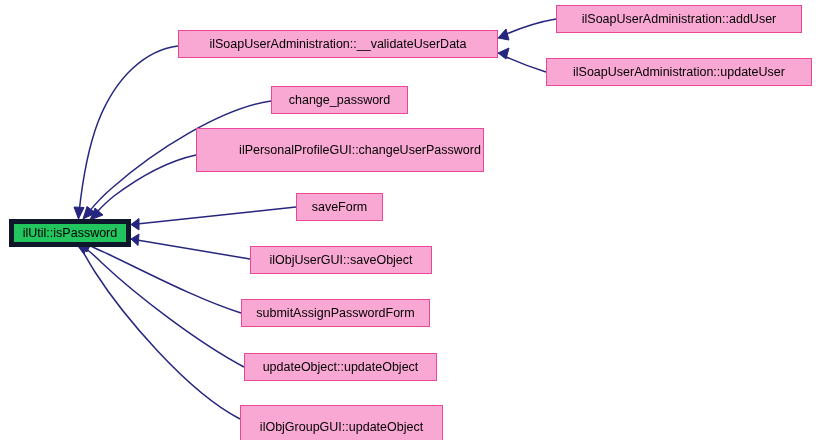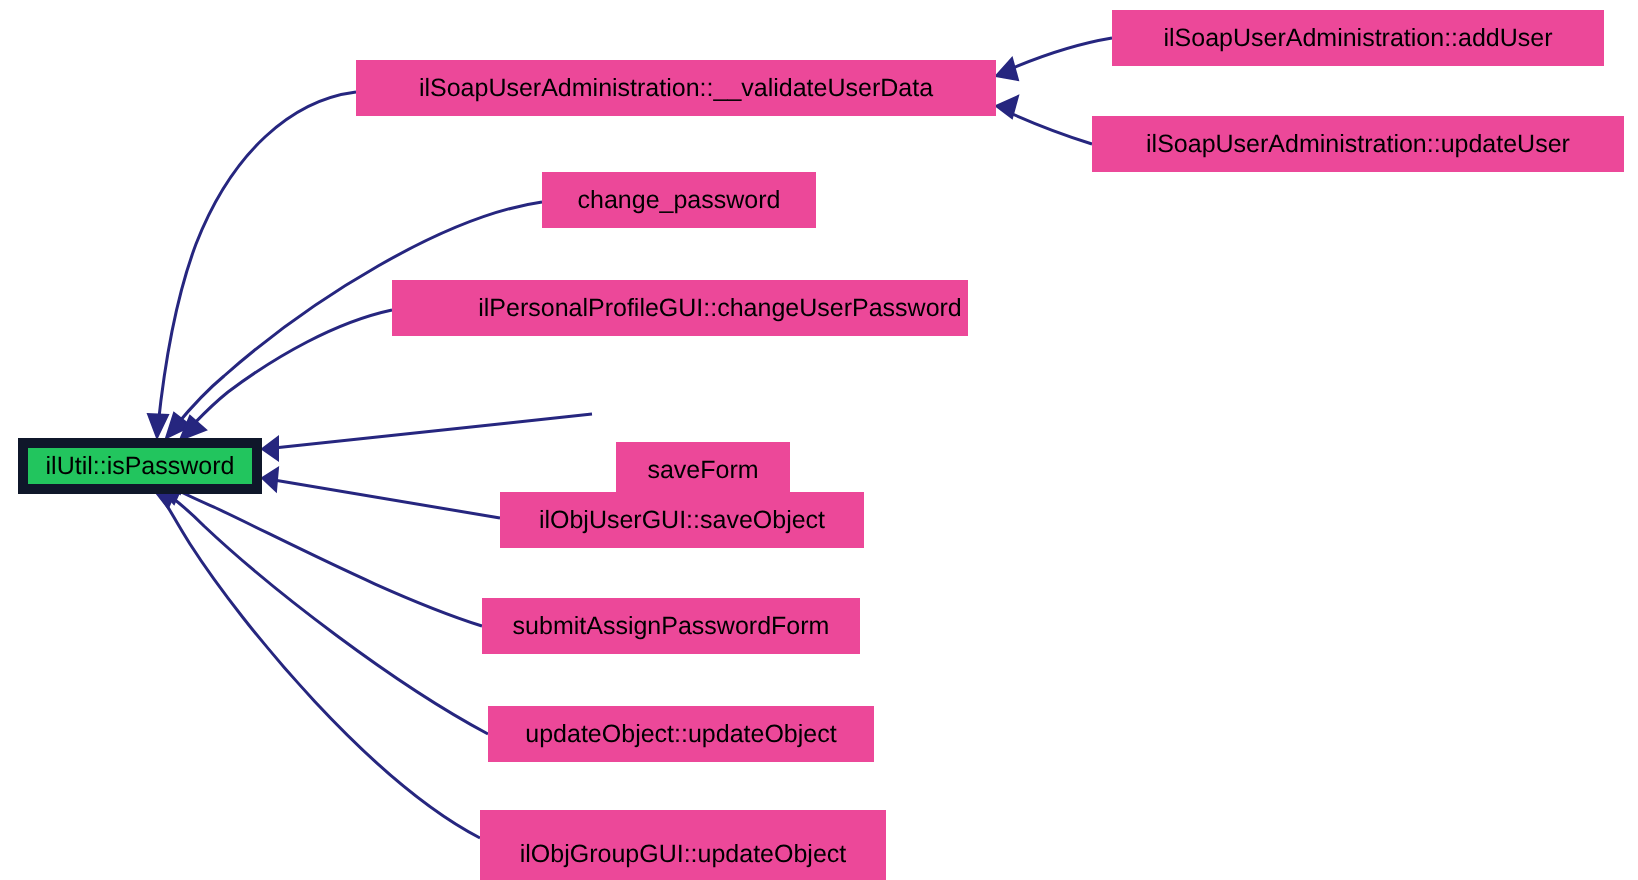--- a/index.html
+++ b/index.html
@@ -29,21 +29,21 @@
   }
   .edge-head {
     fill: #26267f;
     stroke: #26267f;
     stroke-width: 1px;
   }
   .node {
     position: absolute;
     box-sizing: border-box;
     border: 1px solid #ec4899;
-    background: #ec4899;
+    background: #f9a8d4;
     display: flex;
     align-items: center;
     justify-content: center;
     font-size: 12.5px;
     line-height: 1;
     color: #000000;
     white-space: nowrap;
     letter-spacing: 0px;
   }
   .node.current {
@@ -124,25 +124,25 @@
 </div>
 
 <div class="node" style="left:546px; top:58px; width:266px; height:28px;">
   <span class="node-label">ilSoapUserAdministration::updateUser</span>
 </div>
 
 <div class="node" style="left:271px; top:86px; width:137px; height:28px;">
   <span class="node-label">change_password</span>
 </div>
 
-<div class="node" style="left:196px; top:140px; width:288px; height:28px;padding-left:40px;">
+<div class="node" style="left:196px; top:128px; width:288px; height:44px;padding-left:40px;">
   <span class="node-label">ilPersonalProfileGUI::changeUserPassword</span>
 </div>
 
-<div class="node" style="left:308px; top:193px; width:87px; height:28px;margin-top:28px;">
+<div class="node" style="left:296px; top:193px; width:87px; height:28px;">
   <span class="node-label">saveForm</span>
 </div>
 
 <div class="node" style="left:250px; top:246px; width:182px; height:28px;">
   <span class="node-label">ilObjUserGUI::saveObject</span>
 </div>
 
 <div class="node" style="left:241px; top:299px; width:189px; height:28px;">
   <span class="node-label">submitAssignPasswordForm</span>
 </div>

